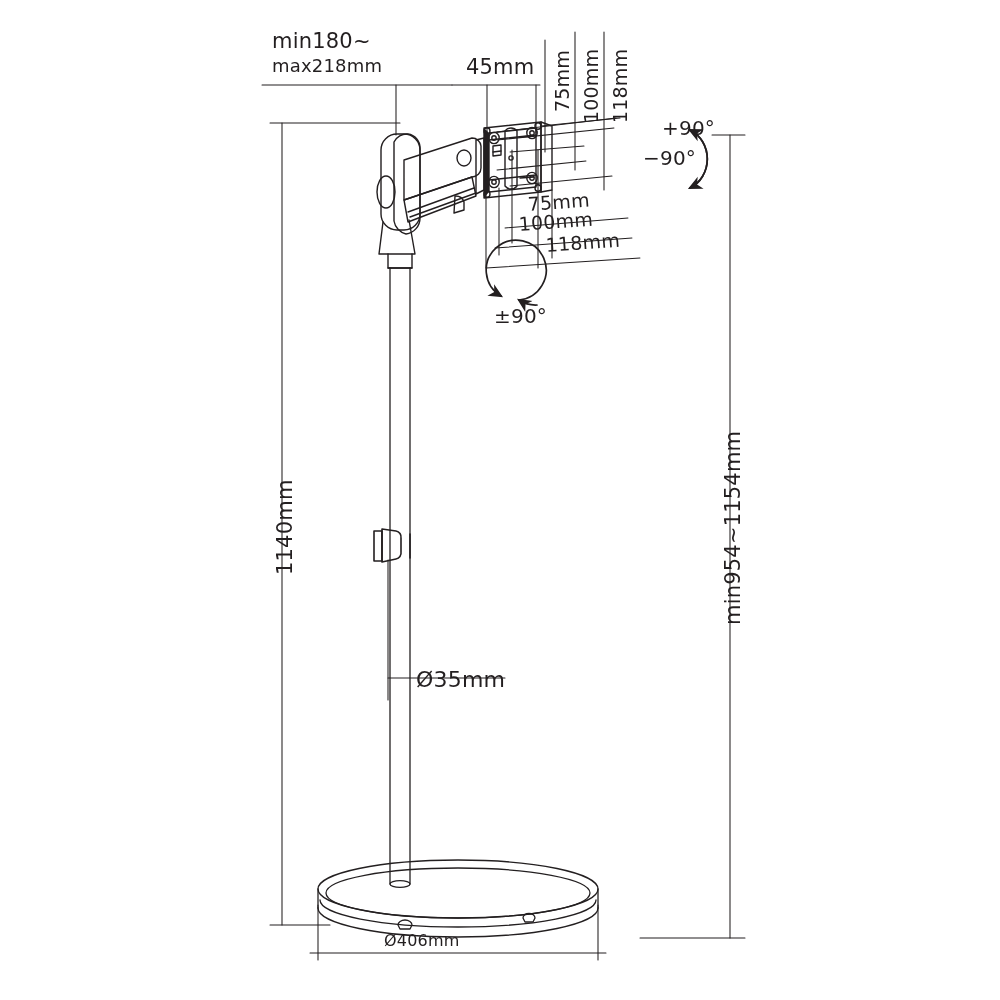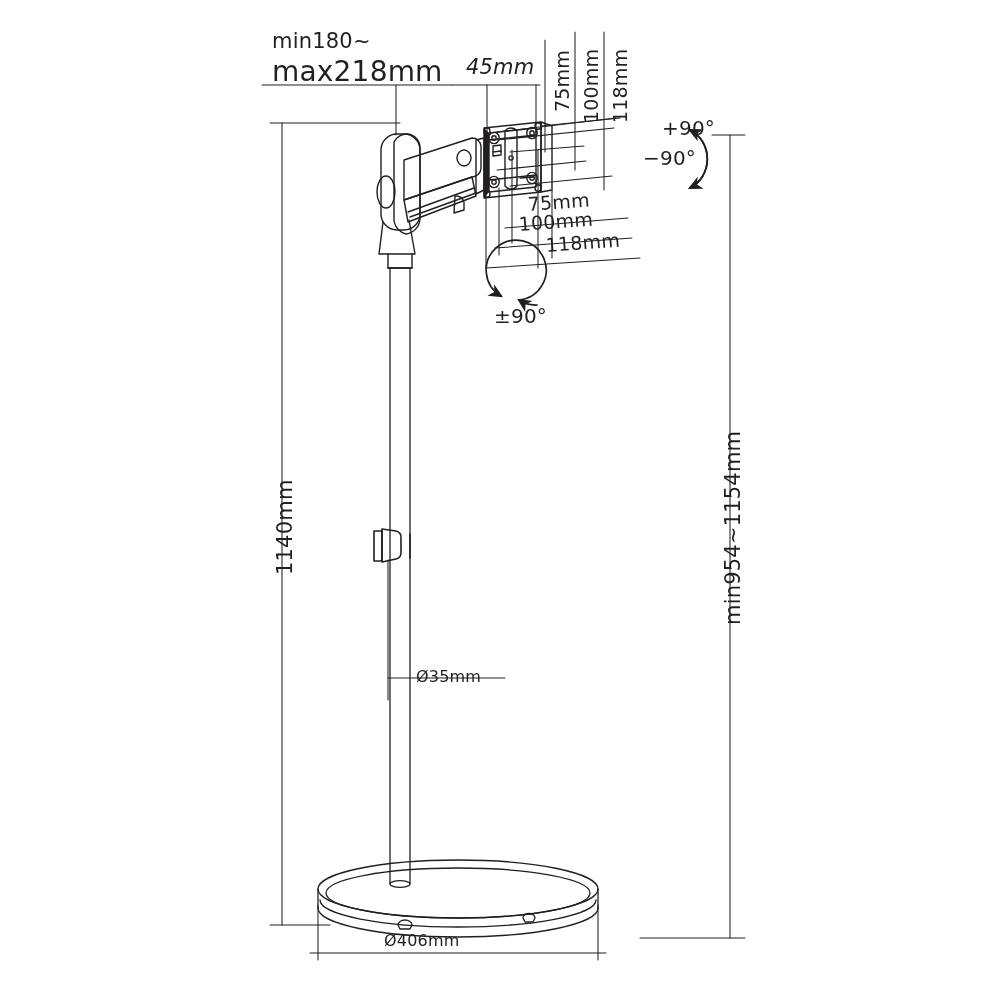--- a/index.html
+++ b/index.html
@@ -205,37 +205,37 @@
       <g stroke-width="1.7">
         <path d="M519,300 a30,30 0 1 0 -18,-4" marker-end="url(#arrowSw)"></path>
         <path d="M501,296 a30,30 0 0 1 18,4" fill="none" stroke="none"></path>
         <path d="M537,305 a30,30 0 0 1 -18,-5" marker-end="url(#arrowSw)"></path>
       </g>
 
     </g>
   </svg>
 
   <div class="lbl" style="left:272px;top:30px;font-size:21px;">min180~</div>
-  <div class="lbl" style="left:272px;top:56px;font-size:28px;">max218mm</div>
-
-  <div class="lbl" style="left:466px;top:56px;font-size:21px;font-style:italic;">45mm</div>
+  <div class="lbl" style="left:272px;top:56px;font-size:18px;">max218mm</div>
+
+  <div class="lbl" style="left:466px;top:56px;font-size:21px;">45mm</div>
 
   <div class="lbl vert" style="left:552px;top:112px;font-size:19px;transform:rotate(-90deg);">75mm</div>
   <div class="lbl vert" style="left:581px;top:123px;font-size:19px;transform:rotate(-90deg);">100mm</div>
   <div class="lbl vert" style="left:610px;top:123px;font-size:19px;transform:rotate(-90deg);">118mm</div>
 
   <div class="lbl" style="left:527px;top:194px;font-size:19px;transform:rotate(-4.2deg);transform-origin:0 0;">75mm</div>
   <div class="lbl" style="left:518px;top:214px;font-size:19px;transform:rotate(-4.2deg);transform-origin:0 0;">100mm</div>
   <div class="lbl" style="left:545px;top:235px;font-size:19px;transform:rotate(-4.2deg);transform-origin:0 0;">118mm</div>
 
   <div class="lbl" style="left:630px;top:117px;font-size:20px;margin-left:32px;">+90°</div>
   <div class="lbl" style="left:630px;top:147px;font-size:20px;margin-left:13px;">−90°</div>
   <div class="lbl" style="left:494px;top:305px;font-size:20px;">±90°</div>
 
   <div class="lbl vert" style="left:274px;top:575px;font-size:21px;transform:rotate(-90deg);">1140mm</div>
 
-  <div class="lbl" style="left:416px;top:668px;font-size:16px;">Ø35mm</div>
+  <div class="lbl" style="left:416px;top:668px;font-size:22px;">Ø35mm</div>
 
   <div class="lbl" style="left:384px;top:932px;font-size:16px;">Ø406mm</div>
 
   <div class="lbl vert" style="left:722px;top:625px;font-size:21px;transform:rotate(-90deg);">min954~1154mm</div>
 
 </div>
 
 </body></html>

